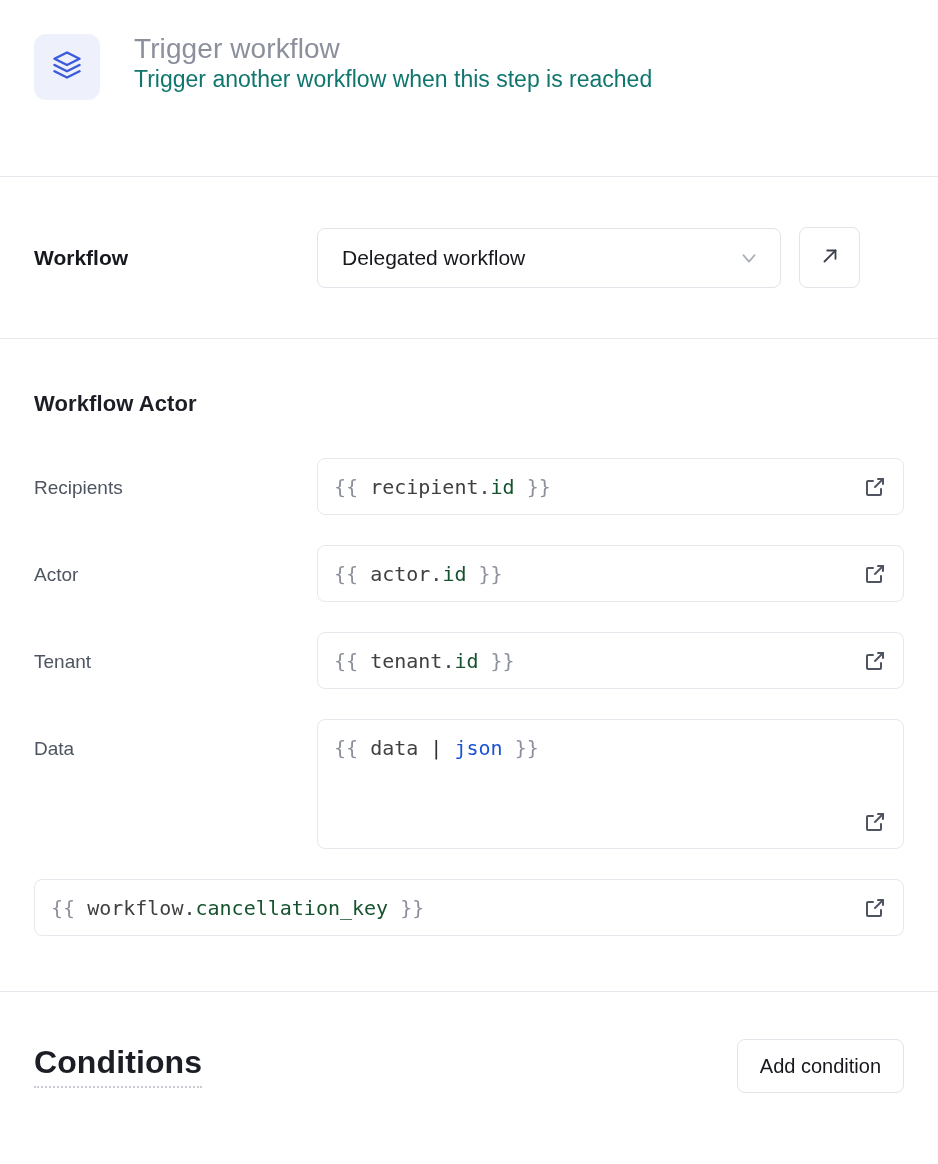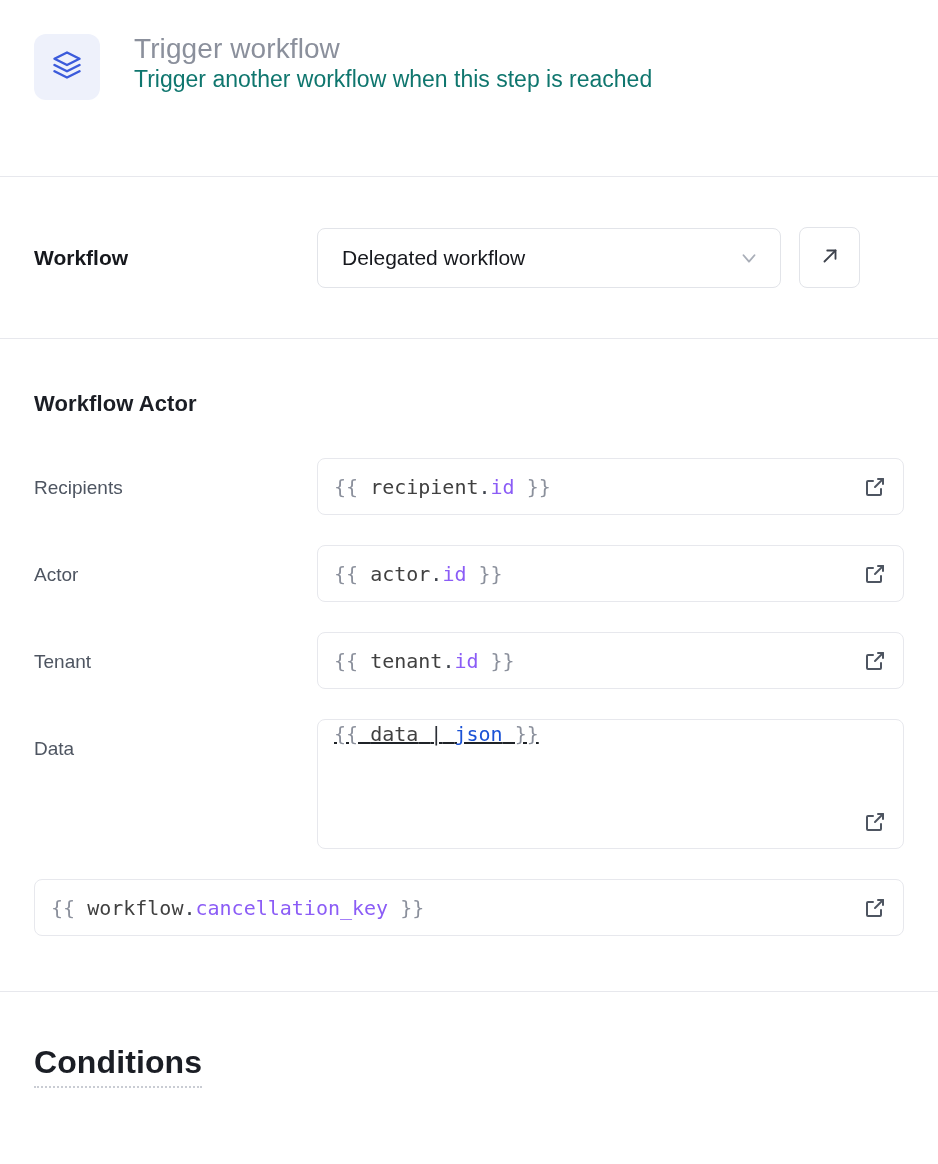--- a/index.html
+++ b/index.html
@@ -121,33 +121,33 @@
     background: #fff;
     position: relative;
     display: flex;
     align-items: center;
     min-height: 57px;
     padding: 0 52px 0 16px;
   }
   .field-control.tall {
     min-height: 130px;
     align-items: flex-start;
-    text-decoration: underline;
+    padding-top: 14px;
   }
   .code {
     font-family: "DejaVu Sans Mono", "Liberation Mono", monospace;
     font-size: 20px;
     line-height: 28px;
     white-space: pre;
     color: #7c828d;
   }
   .tok-brace { color: #8b909c; }
   .tok-obj   { color: #404040; }
   .tok-dot   { color: #3d424c; }
-  .tok-prop  { color: #8b5cf6; }
+  .tok-prop  { color: #14532d; }
   .tok-pipe  { color: #2b2f36; }
   .tok-filter{ color: #1a52d6; }
 
   .ext-icon-inline {
     position: absolute;
     right: 16px;
     top: 50%;
     transform: translateY(-50%);
     display: flex;
     align-items: center;
@@ -302,15 +302,16 @@
           </div>
         </div>
       </div>
     <div class="spacer-fields-bottom"></div>
   </div>
 
   <div class="divider"></div>
 
   <div class="conditions-section">
     <span class="conditions-title">Conditions</span>
+    <button class="add-condition-btn">Add condition</button>
   </div>
 
 </div>
 
 </body></html>

